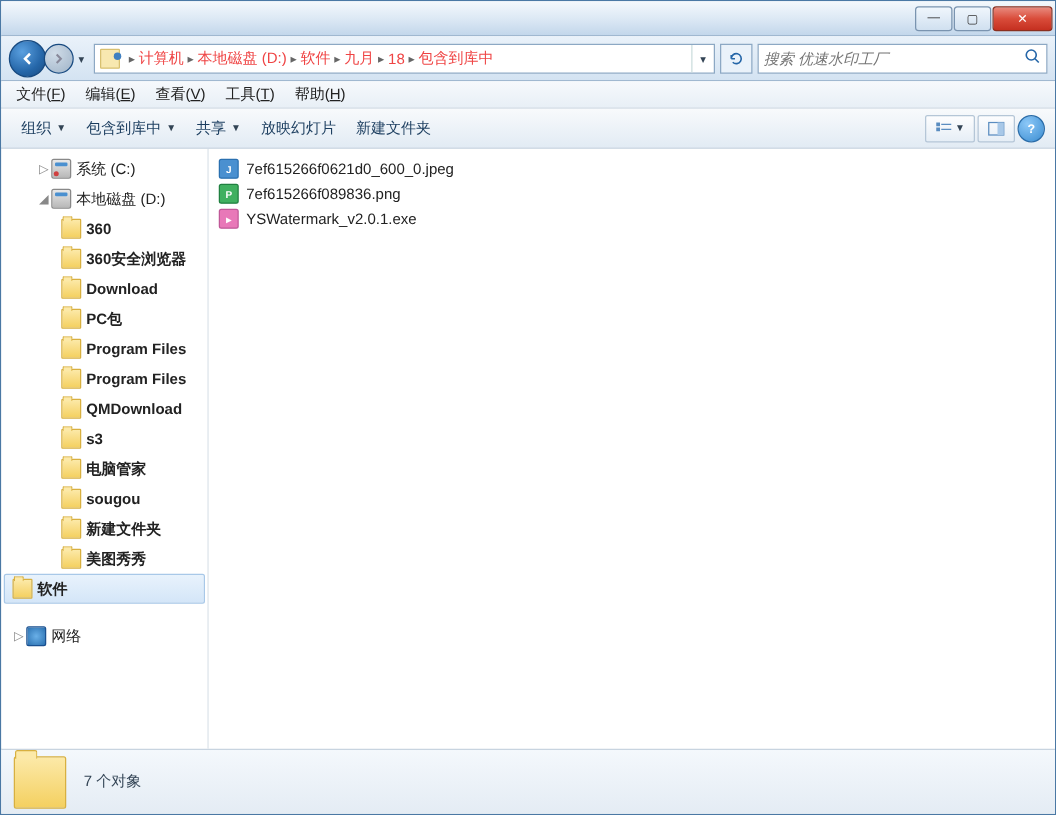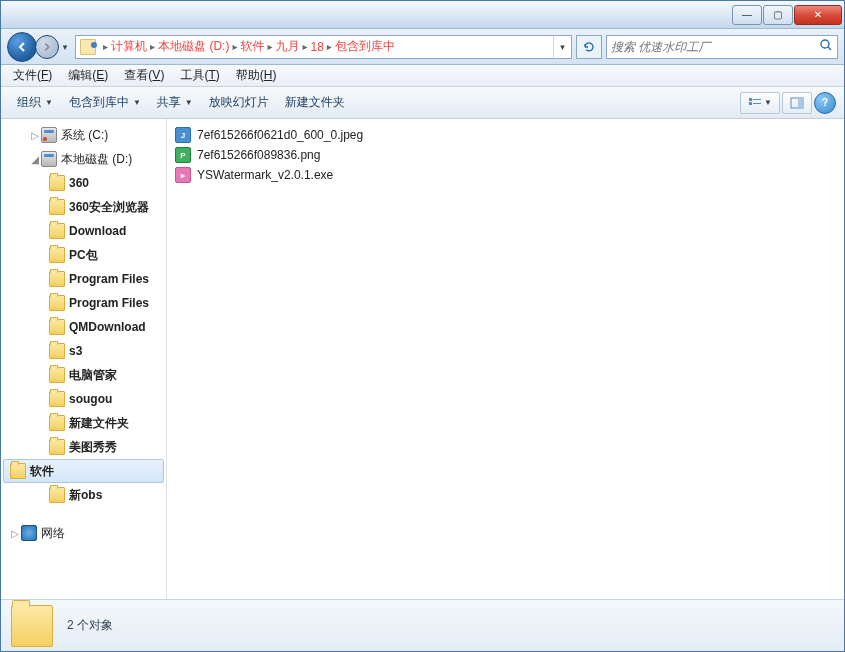--- a/index.html
+++ b/index.html
@@ -234,24 +234,20 @@
             <span>新建文件夹</span>
           </div>
           <div class="tree-item tree-indent2">
             <span class="tree-icon ico-folder"></span>
             <span>美图秀秀</span>
           </div>
           <div class="tree-item tree-indent2 selected">
             <span class="tree-icon ico-folder"></span>
             <span>软件</span>
           </div>
-          <div class="tree-item tree-indent2">
-            <span class="tree-icon ico-folder"></span>
-            <span>新obs</span>
-          </div>
         </div>
       <div style="height:14px"></div>
       <div class="tree-item">
           <span class="tree-exp">▷</span>
           <span class="tree-icon ico-network"></span>
           <span>网络</span>
         </div>
     </div>
     <div class="content">
       <div id="file-list">
@@ -266,16 +262,16 @@
           <div class="file-item">
             <span class="file-icon ico-exe">▸</span>
             <span>YSWatermark_v2.0.1.exe</span>
           </div>
         </div>
     </div>
   </div>
 
   <div class="statusbar">
     <div class="status-icon"></div>
-    <span>2 个对象</span>
+    <span>7 个对象</span>
   </div>
 
 </div>
 
 </body></html>

